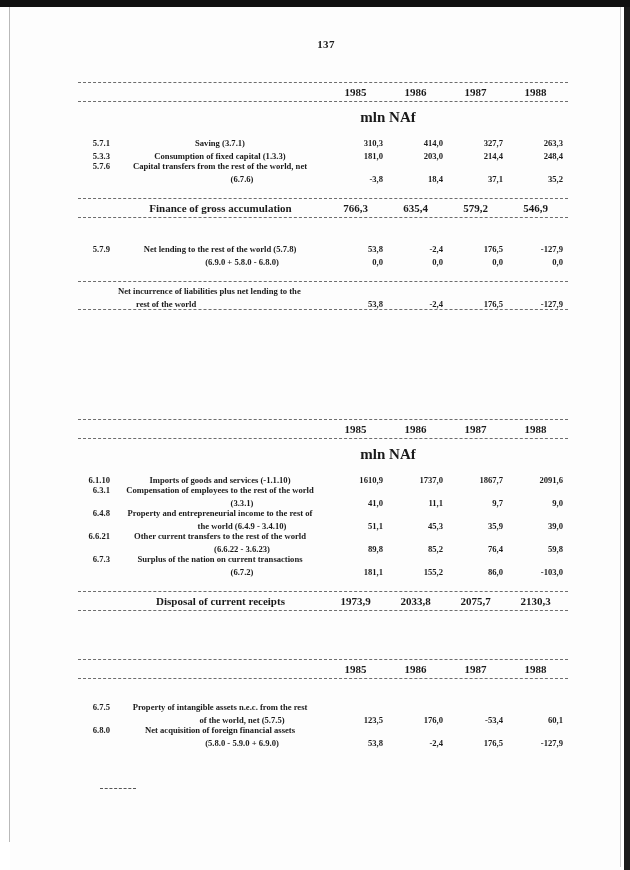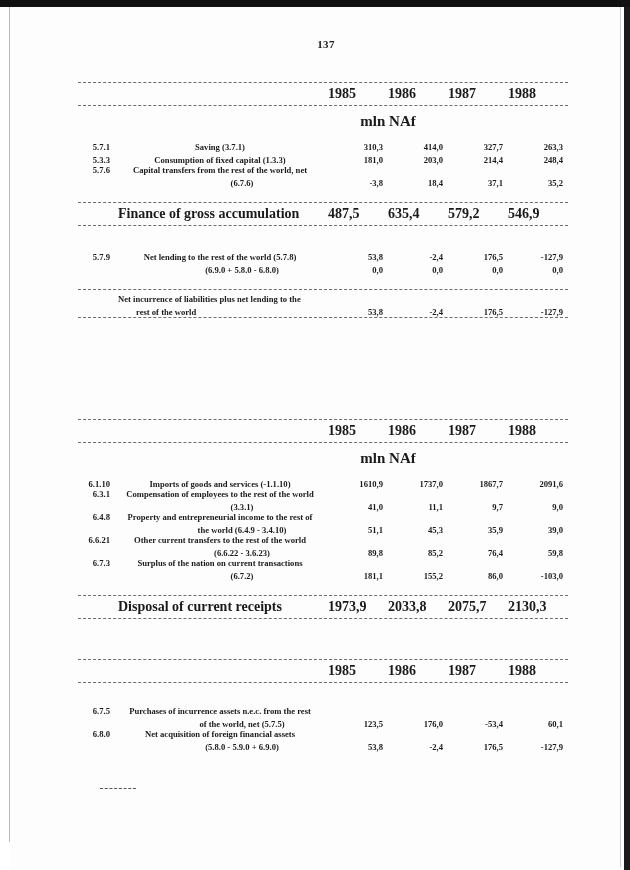--- a/index.html
+++ b/index.html
@@ -106,26 +106,26 @@
   }
   .num {
     text-align: right;
     padding-right: 5px !important;
     white-space: nowrap;
     margin-top: 24px;
   }
   .rowpad td { height: 13px; }
 
   .yearhead td {
-    text-align: left;
+    text-align: center;
     padding-right: 5px !important;
     padding-top: 3px !important;
     padding-bottom: 3px !important;
     font-weight: bold;
-    font-size: 14px;
+    font-size: 11px;
   }
   .unit-row td {
     text-align: center;
     padding-top: 7px !important;
     padding-bottom: 9px !important;
     font-weight: normal;
     font-size: 15px;
   }
   .unit-cell { text-align: center !important; }
 
@@ -247,21 +247,21 @@
       <col class="c-code">
         <col class="c-label">
       <col class="c-num">
         <col class="c-num">
         <col class="c-num">
         <col class="c-num">
     </colgroup>
     <tbody>
       <tr class="yearhead">
         <td colspan="2" class="total-label">Finance of gross accumulation</td>
-        <td class="num">487,5</td>
+        <td class="num">766,3</td>
         <td class="num">635,4</td>
         <td class="num">579,2</td>
         <td class="num">546,9</td>
       </tr>
     </tbody>
   </table>
   <div class="rule"></div>
 
   <table class="fin">
     <colgroup>
@@ -514,21 +514,21 @@
     <tbody>
       <tr class="spacer-md">
           <td colspan="6"></td>
         </tr>
       <tr class="spacer-sm">
           <td colspan="6"></td>
         </tr>
 
       <tr>
         <td class="code">6.7.5</td>
-        <td class="label">Purchases of incurrence assets n.e.c. from the rest</td>
+        <td class="label">Property of intangible assets n.e.c. from the rest</td>
         <td></td>
         <td></td>
         <td></td>
         <td></td>
       </tr>
       <tr class="rowpad">
         <td></td>
         <td class="label cont">of the world, net (5.7.5)</td>
         <td class="num">123,5</td>
         <td class="num">176,0</td>

